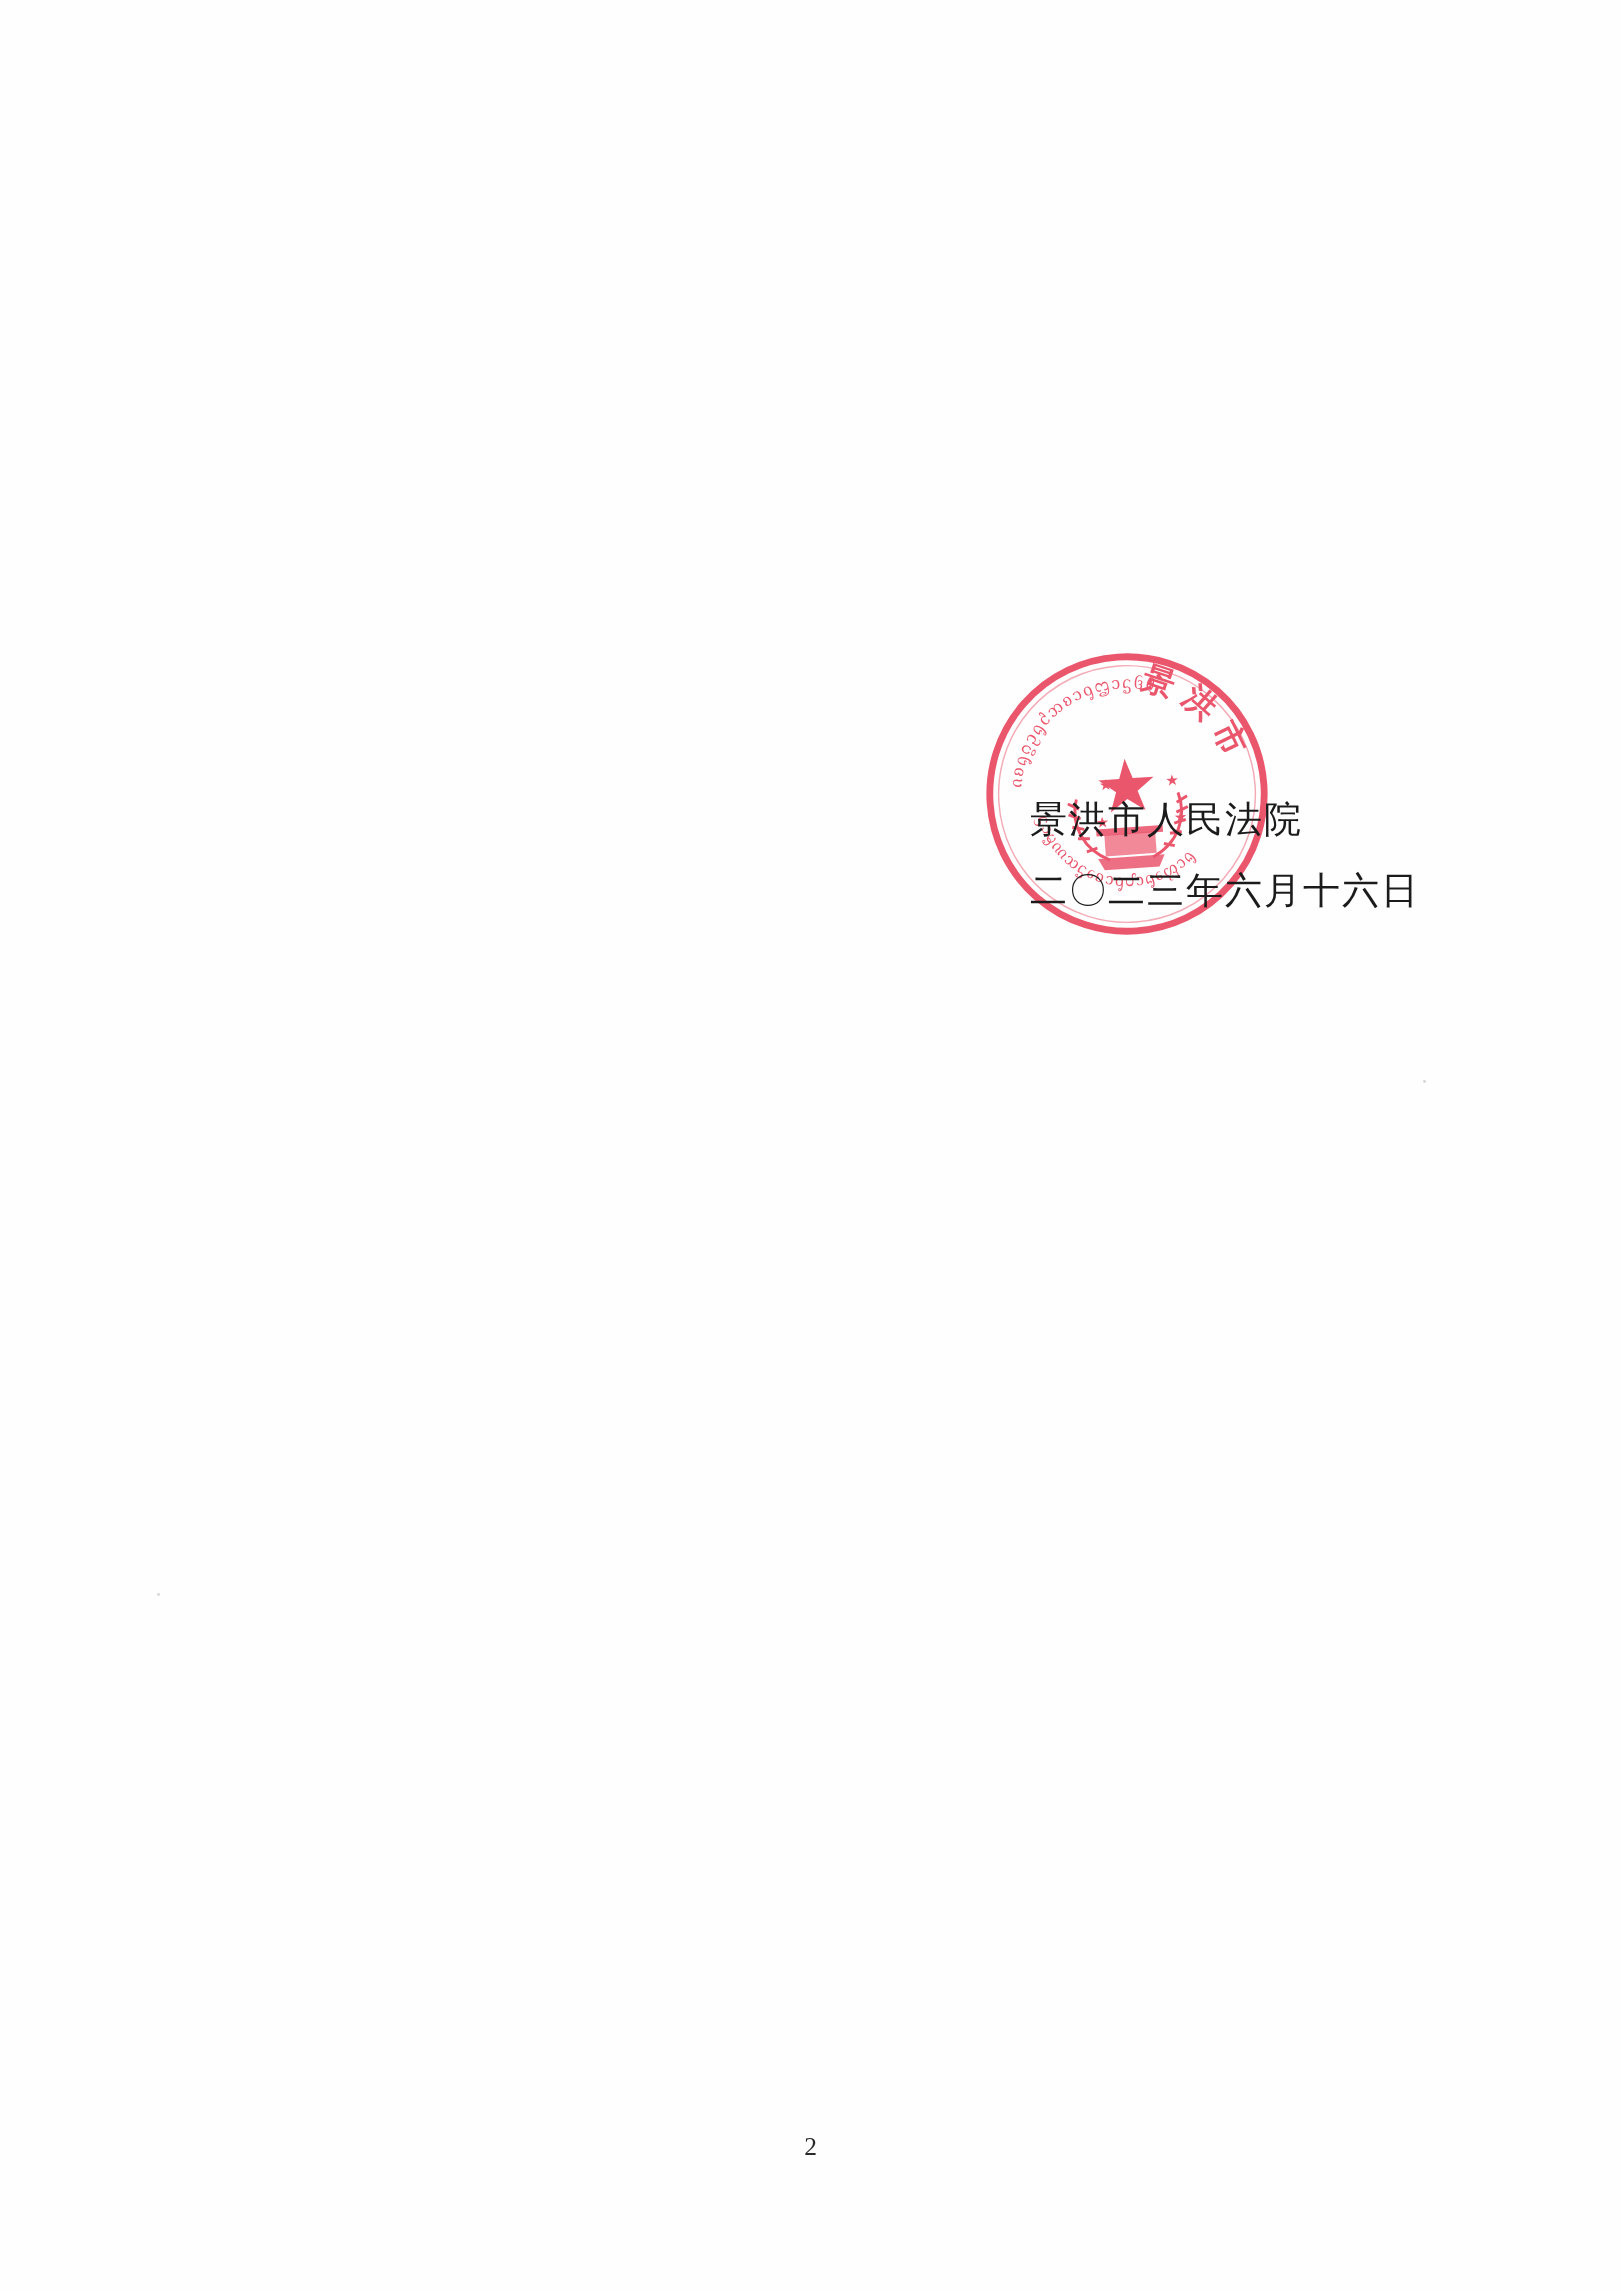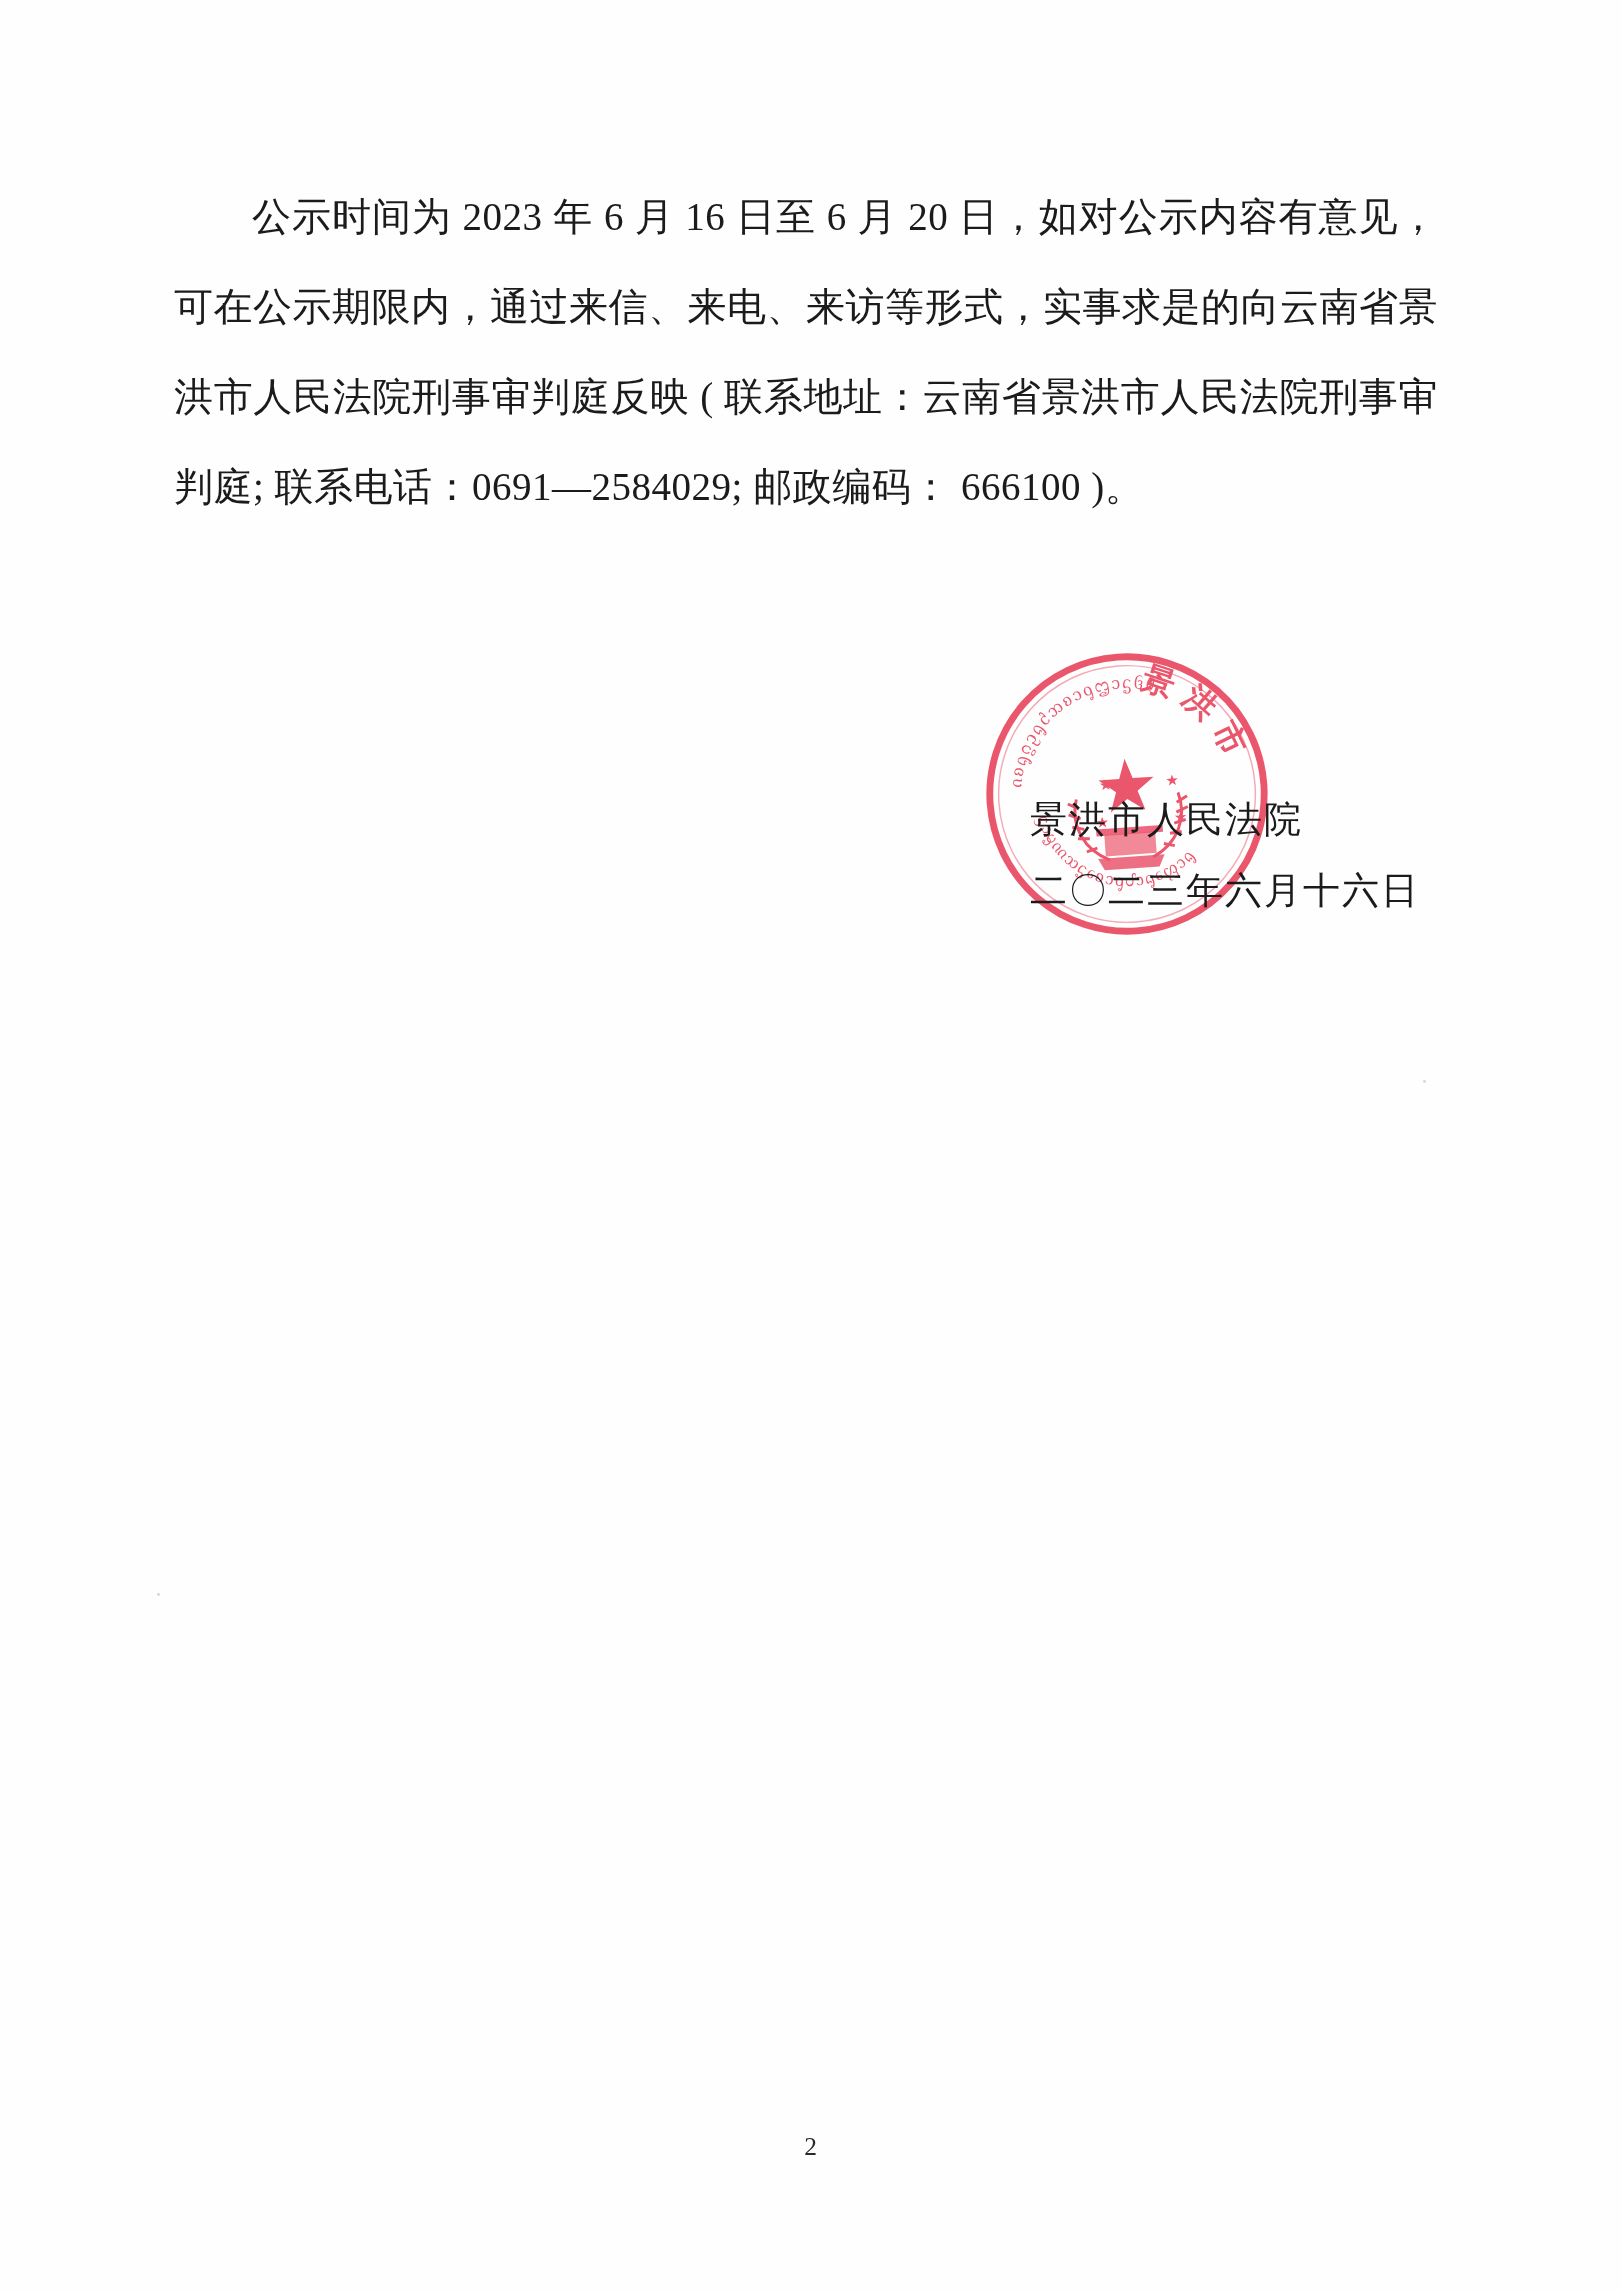--- a/index.html
+++ b/index.html
@@ -75,23 +75,20 @@
     height: 2.9px;
     background: #d8d8d8;
     border-radius: 50%;
   }
 </style>
 </head>
 <body>
 
 <div class="page">
 
-  <div class="body-block">
-    <p class="para">公示时间为 2023 年 6 月 16 日至 6 月 20 日，如对公示内容有意见，可在公示期限内，通过来信、来电、来访等形式，实事求是的向云南省景洪市人民法院刑事审判庭反映 ( 联系地址：云南省景洪市人民法院刑事审判庭; 联系电话：0691—2584029; 邮政编码： 666100 )。</p>
-  </div>
 
   <div class="seal">
     <svg width="294" height="294" viewBox="0 0 300 300" xmlns="http://www.w3.org/2000/svg">
       <defs>
         <path id="arcTop" d="M 42,150 A 108,108 0 0 1 258,150"></path>
         <path id="arcBottom" d="M 56,150 A 94,94 0 0 0 244,150"></path>
       </defs>
       <circle cx="150" cy="150" r="140" fill="none" stroke="#e8405a" stroke-width="7"></circle>
       <circle cx="150" cy="150" r="131" fill="none" stroke="#e8405a" stroke-width="1.5" opacity="0.5"></circle>
 

